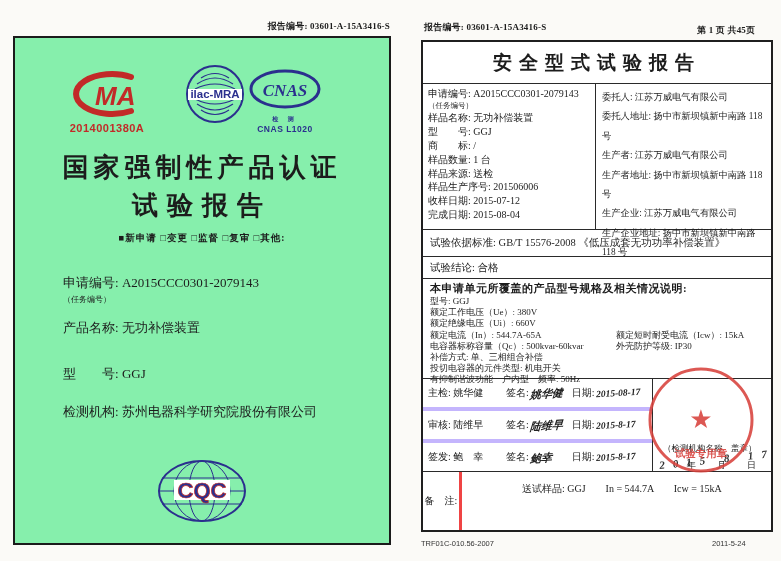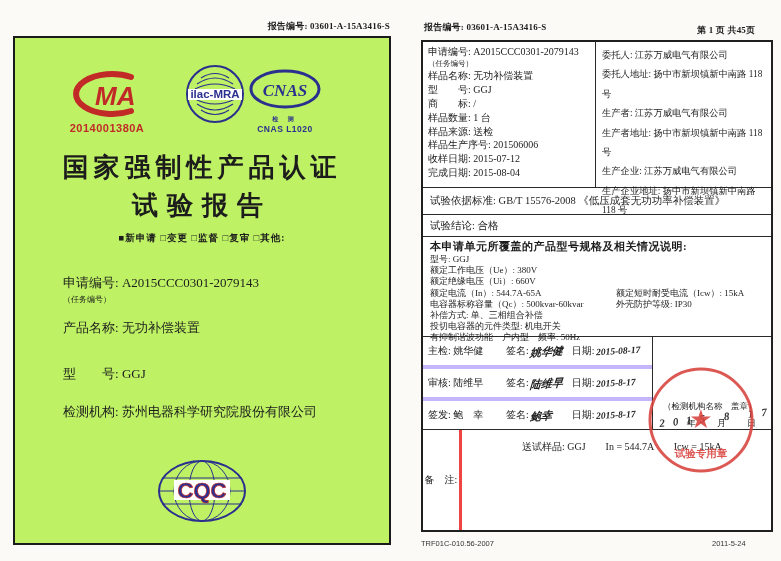--- a/index.html
+++ b/index.html
@@ -11,21 +11,21 @@
   .canvas{position:absolute;inset:0;width:781px;height:561px;}
 
   
   .hdr{position:absolute;font-size:9px;font-weight:bold;letter-spacing:.2px;white-space:nowrap;}
   .hdr-left{left:240px;top:20px;width:150px;text-align:right;}
   .hdr-right{left:424px;top:21px;}
   .hdr-page{left:697px;top:24px;font-size:9px;font-weight:bold;}
 
   
   .lpage{position:absolute;left:13px;top:36px;width:374px;height:505px;
-         border:2px solid #1b1b1b;background:#bef264;}
+         border:2px solid #1b1b1b;background:#86efac;}
   .logo-row{position:absolute;top:26px;left:0;width:100%;height:100px;}
   .cma-box{position:absolute;left:44px;top:4px;width:96px;text-align:center;}
   .cma-num{color:#c22a28;font-weight:bold;font-size:11px;letter-spacing:.5px;margin-top:-2px;
            font-family:"Liberation Sans",sans-serif;}
   .ilac-box{position:absolute;left:170px;top:0px;}
   .cnas-box{position:absolute;left:231px;top:4px;width:78px;text-align:center;color:#2b2f8e;}
   .cnas-sub{font-size:6px;letter-spacing:4px;margin-top:1px;font-weight:bold;}
   .cnas-code{font-size:8.5px;font-weight:bold;font-family:"Liberation Sans",sans-serif;letter-spacing:.5px;}
   .ltitle{position:absolute;width:100%;text-align:center;font-weight:bold;
           font-size:26px;letter-spacing:5px;}
@@ -160,20 +160,21 @@
         <line x1="3" y1="33" x2="89" y2="33" stroke="#2b2f8e" stroke-width="1"></line>
         <line x1="6" y1="46" x2="86" y2="46" stroke="#2b2f8e" stroke-width="1"></line>
         <rect x="18" y="22" width="56" height="20" fill="#ffffff"></rect>
         <text x="46" y="40" text-anchor="middle" font-size="22" font-weight="bold" fill="#2b2f8e" stroke="#c22a28" stroke-width="0.7" font-family="Liberation Sans, sans-serif">CQC</text>
       </svg>
     </div>
   </div>
 
   <div class="rtable">
 
+    <div class="rrow r-title">安全型式试验报告</div>
 
     <div class="rrow r-info">
       <div class="info-left">
         <span>申请编号: A2015CCC0301-2079143</span><br>
         <span class="small">（任务编号）</span>
         <span>样品名称: 无功补偿装置</span><br>
         <span>型　　号: GGJ</span><br>
         <span>商　　标: /</span><br>
         <span>样品数量: 1 台</span><br>
         <span>样品来源: 送检</span><br>

